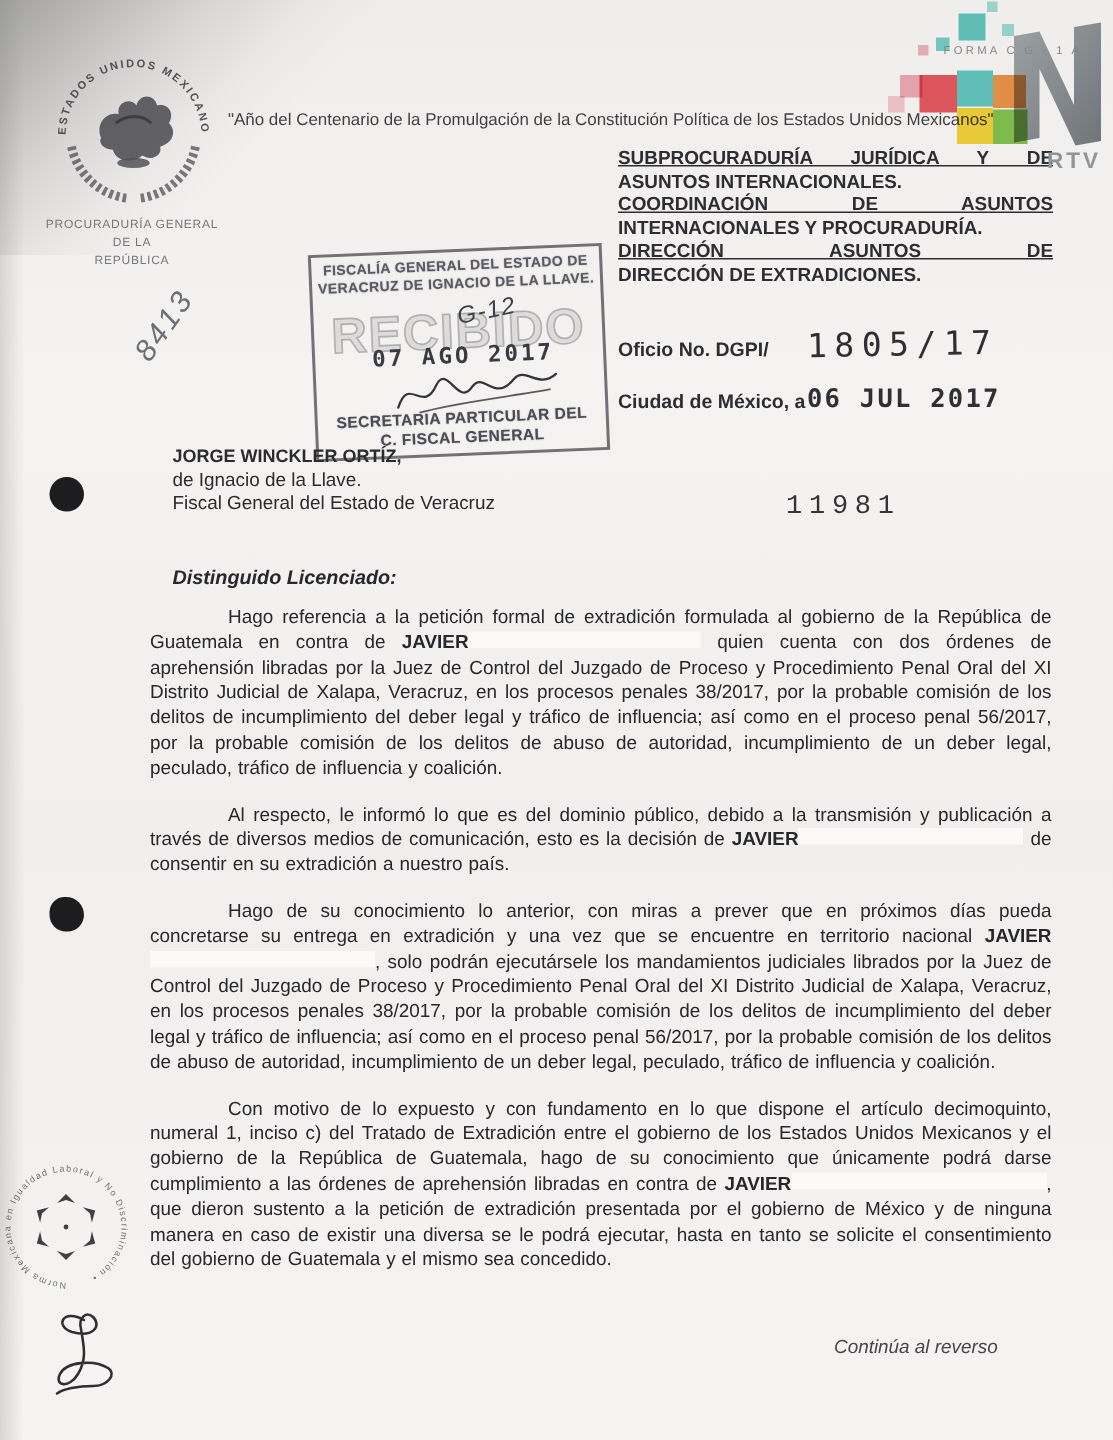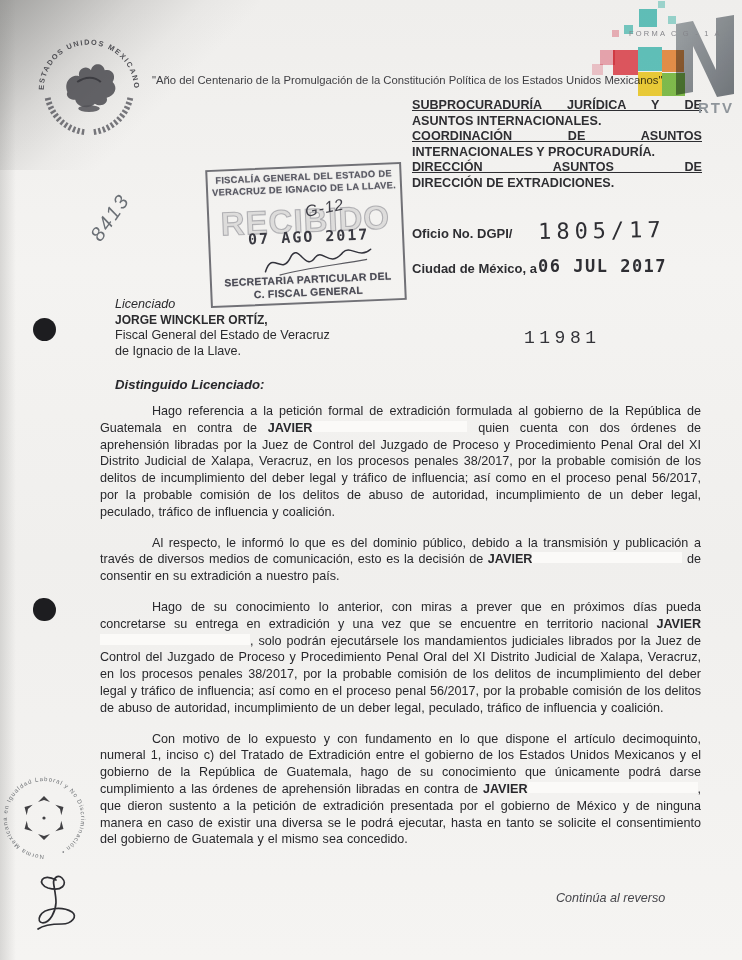--- a/index.html
+++ b/index.html
@@ -107,20 +107,25 @@
       </defs>
     <text font-family="Liberation Sans, sans-serif" font-size="7.5" letter-spacing="1.5" fill="#3c3c42" font-weight="bold">
       <textPath href="#arcTop">ESTADOS UNIDOS MEXICANOS</textPath>
     </text>
     <path d="M18,72 A44,44 0 0 0 56,107" stroke="#45454c" stroke-width="6" stroke-dasharray="2.5,2.2" fill="none" opacity=".8"></path>
     <path d="M102,72 A44,44 0 0 1 64,107" stroke="#45454c" stroke-width="6" stroke-dasharray="2.5,2.2" fill="none" opacity=".8"></path>
     <path d="M38,66 C34,56 42,48 50,50 C48,42 58,38 62,44 C64,36 74,36 76,44 C84,42 88,50 84,56 C90,62 86,70 78,72 C80,78 72,82 66,78 C60,84 48,82 46,74 C40,74 36,70 38,66 Z" fill="#3e3e44" opacity=".9"></path>
     <path d="M48,56 C56,50 66,50 72,56" stroke="#26262c" stroke-width="2" fill="none"></path>
     <ellipse cx="60" cy="83" rx="11" ry="3.5" fill="#3e3e44" opacity=".85"></ellipse>
   </svg>
+  <div class="crest-caption">
+    <div>PROCURADURÍA GENERAL</div>
+    <div>DE LA</div>
+    <div>REPÚBLICA</div>
+  </div>
 
   <div class="year-quote">"Año del Centenario de la Promulgación de la Constitución Política de los Estados Unidos Mexicanos"</div>
 
   <svg class="logo-n" width="70" height="100" viewBox="0 0 70 100">
     <defs>
         <linearGradient id="gn" x1="0" y1="0" x2="1" y2="1">
       <stop offset="0" stop-color="#a3a9ae"></stop>
           <stop offset="1" stop-color="#6f757c"></stop>
     </linearGradient>
       </defs>
@@ -177,24 +182,23 @@
     </div>
   </div>
 
   <div class="margin-folio">8413</div>
   <div class="registry-number">11981</div>
 
   <div class="hole-dot dot-1"></div>
   <div class="hole-dot dot-2"></div>
 
   <div class="addressee">
-    <div class="addr-title">Licenciado</div>
     <div class="addr-name">JORGE WINCKLER ORTÍZ,</div>
+    <div>de Ignacio de la Llave.</div>
     <div>Fiscal General del Estado de Veracruz</div>
-    <div>de Ignacio de la Llave.</div>
   </div>
 
   <div class="salutation">Distinguido Licenciado:</div>
 
   <div class="letter-body">
       <p><span>Hago referencia a la petición formal de extradición formulada al gobierno de la República de Guatemala en contra de </span><span class="b">JAVIER</span><span class="redacted" style="width: 155px;"></span><span> quien cuenta con dos órdenes de aprehensión libradas por la Juez de Control del Juzgado de Proceso y Procedimiento Penal Oral del XI Distrito Judicial de Xalapa, Veracruz, en los procesos penales 38/2017, por la probable comisión de los delitos de incumplimiento del deber legal y tráfico de influencia; así como en el proceso penal 56/2017, por la probable comisión de los delitos de abuso de autoridad, incumplimiento de un deber legal, peculado, tráfico de influencia y coalición.</span></p>
       <p><span>Al respecto, le informó lo que es del dominio público, debido a la transmisión y publicación a través de diversos medios de comunicación, esto es la decisión de </span><span class="b">JAVIER</span><span class="redacted" style="width: 150px;"></span><span> de consentir en su extradición a nuestro país.</span></p>
       <p><span>Hago de su conocimiento lo anterior, con miras a prever que en próximos días pueda concretarse su entrega en extradición y una vez que se encuentre en territorio nacional </span><span class="b">JAVIER</span><span class="redacted" style="width: 150px;"></span><span>, solo podrán ejecutársele los mandamientos judiciales librados por la Juez de Control del Juzgado de Proceso y Procedimiento Penal Oral del XI Distrito Judicial de Xalapa, Veracruz, en los procesos penales 38/2017, por la probable comisión de los delitos de incumplimiento del deber legal y tráfico de influencia; así como en el proceso penal 56/2017, por la probable comisión de los delitos de abuso de autoridad, incumplimiento de un deber legal, peculado, tráfico de influencia y coalición.</span></p>
       <p><span>Con motivo de lo expuesto y con fundamento en lo que dispone el artículo decimoquinto, numeral 1, inciso c) del Tratado de Extradición entre el gobierno de los Estados Unidos Mexicanos y el gobierno de la República de Guatemala, hago de su conocimiento que únicamente podrá darse cumplimiento a las órdenes de aprehensión libradas en contra de </span><span class="b">JAVIER</span><span class="redacted" style="width: 170px;"></span><span>, que dieron sustento a la petición de extradición presentada por el gobierno de México y de ninguna manera en caso de existir una diversa se le podrá ejecutar, hasta en tanto se solicite el consentimiento del gobierno de Guatemala y el mismo sea concedido.</span></p>
     </div>

